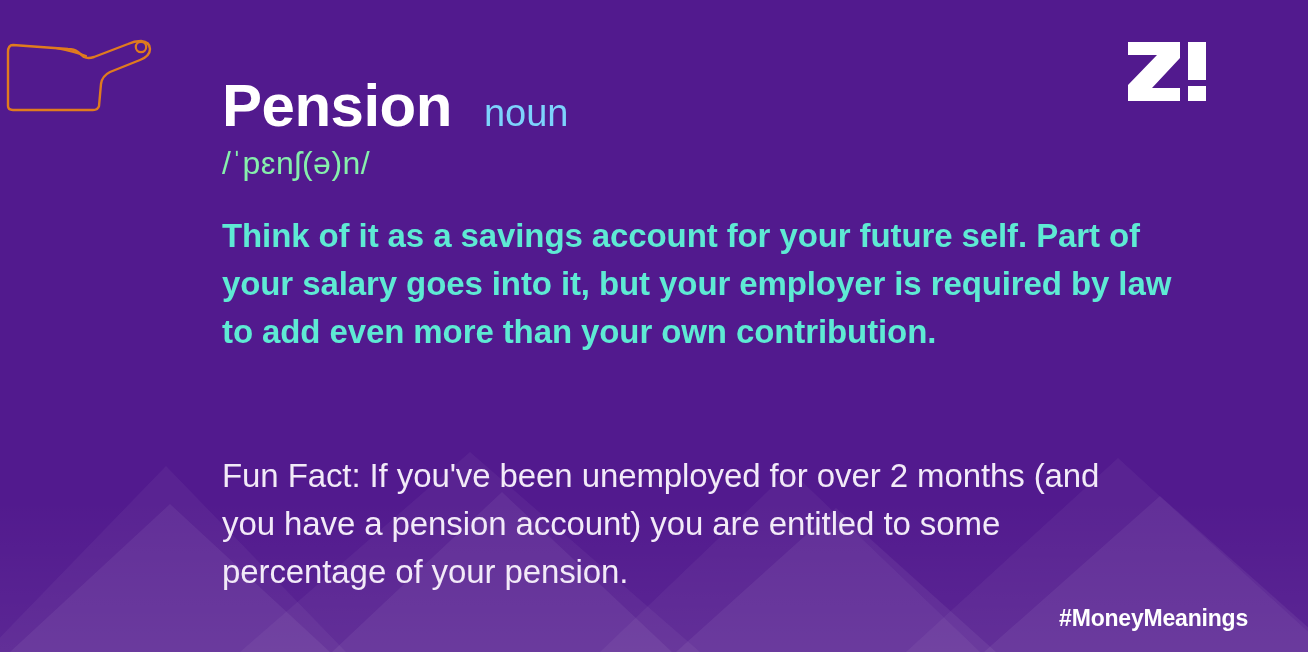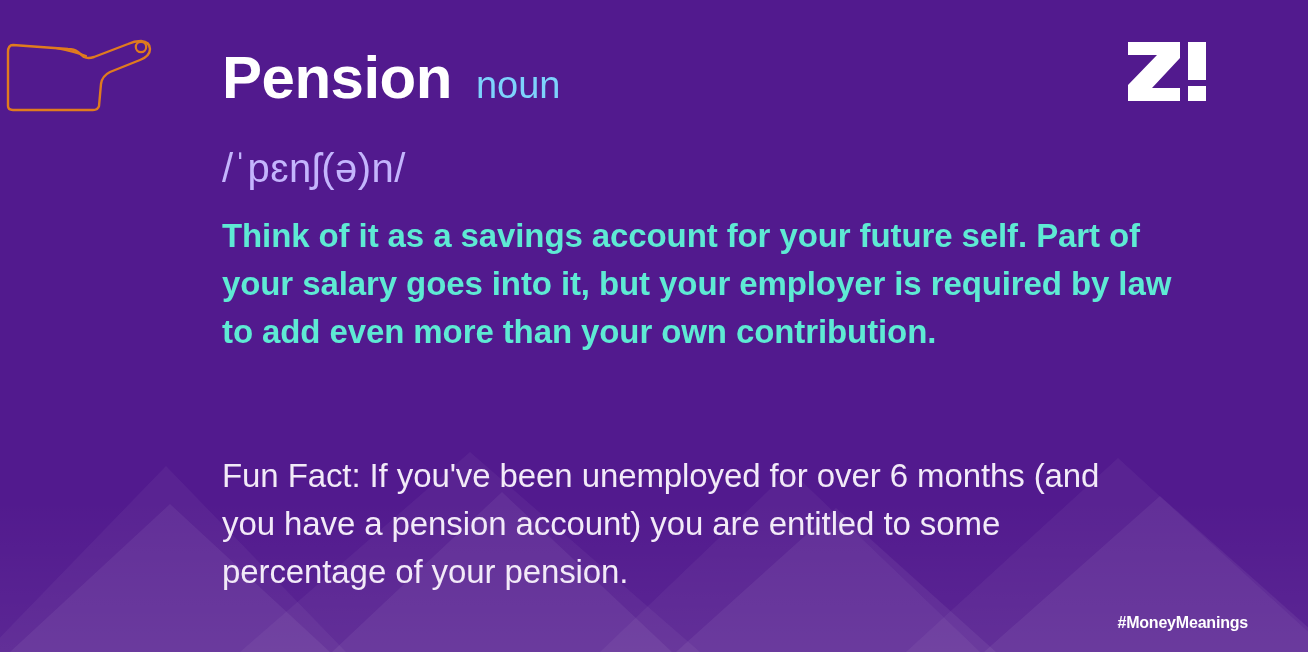--- a/index.html
+++ b/index.html
@@ -54,24 +54,24 @@
     position: absolute;
     left: 222px;
     top: 0;
     width: 1000px;
     height: 652px;
   }
 
   .headline-row {
     position: absolute;
     left: 0;
-    top: 48px;
+    top: 76px;
     display: flex;
     align-items: baseline;
-    gap: 24px;
+    gap: 32px;
   }
 
   .word {
     font-size: 60px;
     font-weight: bold;
     color: #ffffff;
     letter-spacing: -0.5px;
     line-height: 1;
   }
 
@@ -79,23 +79,23 @@
     font-size: 38px;
     font-weight: normal;
     color: #7dd3fc;
     line-height: 1;
   }
 
   .phonetic {
     position: absolute;
     left: 0;
     top: 146px;
-    font-size: 40px;
+    font-size: 32px;
     font-weight: normal;
-    color: #c4b5fd;
+    color: #86efac;
     line-height: 1.1;
     letter-spacing: 0.5px;
   }
 
   .definition {
     position: absolute;
     left: 0;
     top: 212px;
     width: 965px;
     font-size: 33px;
@@ -114,21 +114,21 @@
     font-weight: normal;
     color: #f2eaf8;
     line-height: 1.46;
     letter-spacing: -0.1px;
   }
 
   .hashtag {
     position: absolute;
     right: 60px;
     bottom: 20px;
-    font-size: 16px;
+    font-size: 23px;
     font-weight: bold;
     color: #ffffff;
     letter-spacing: -0.2px;
   }
 </style>
 </head>
 <body>
 
 <div class="card">
 
@@ -180,19 +180,19 @@
 
     <div class="headline-row">
       <span class="word">Pension</span>
       <span class="pos">noun</span>
     </div>
 
     <div class="phonetic">/ˈpɛnʃ(ə)n/</div>
 
     <div class="definition">Think of it as a savings account for your future self. Part of your salary goes into it, but your employer is required by law to add even more than your own contribution.</div>
 
-    <div class="funfact">Fun Fact: If you've been unemployed for over 6 months (and you have a pension account) you are entitled to some percentage of your pension.</div>
+    <div class="funfact">Fun Fact: If you've been unemployed for over 2 months (and you have a pension account) you are entitled to some percentage of your pension.</div>
 
   </div>
 
   <div class="hashtag">#MoneyMeanings</div>
 
 </div>
 
 </body></html>

